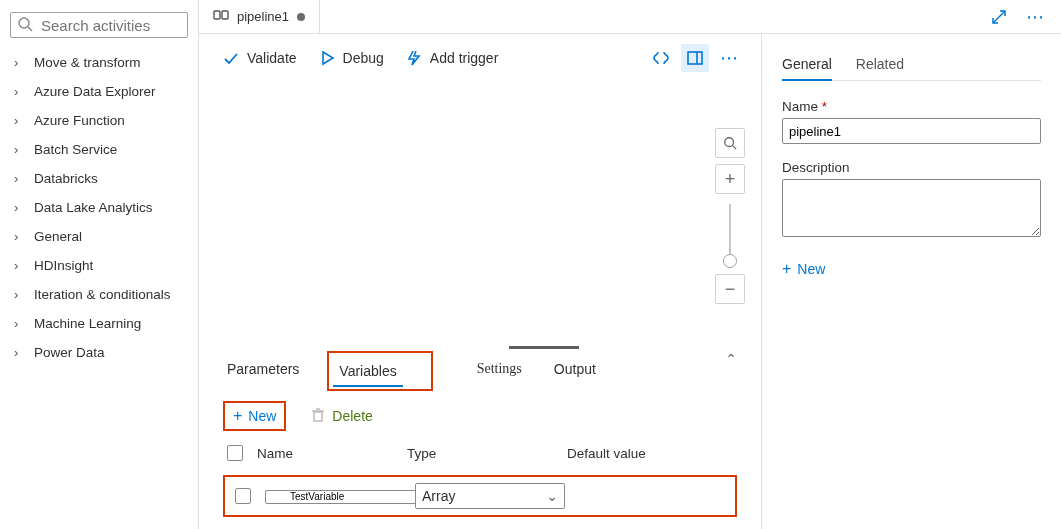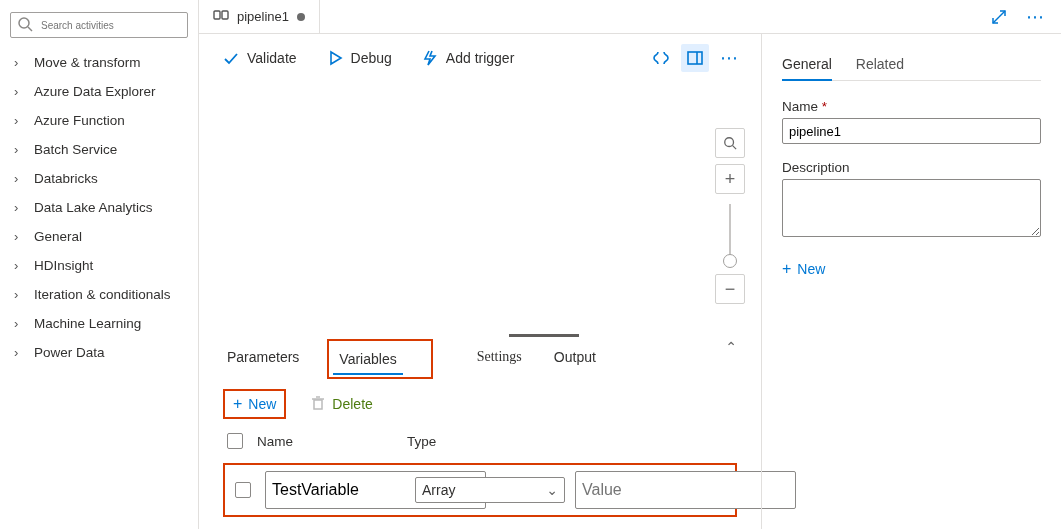--- a/index.html
+++ b/index.html
@@ -5,35 +5,35 @@
   * { box-sizing: border-box; }
   html, body { margin: 0; padding: 0; font-family: "Segoe UI", Arial, sans-serif; font-size: 13px; color: #323130; background: #fff; }
   .app { display: grid; grid-template-columns: 198px 1fr; width: 1061px; height: 529px; position: relative; }
 
   
   .sidebar { padding: 12px 10px 0 10px; }
   .sb-title-row { display: flex; align-items: center; justify-content: space-between; padding: 0 4px 6px 4px; }
   .sb-title { font-size: 18px; font-weight: 600; }
   .sb-title-icons { display: flex; gap: 6px; color: #666; font-size: 13px; }
   .search-wrap { display: flex; align-items: center; border: 1px solid #a19f9d; border-radius: 2px; height: 26px; padding: 0 6px; margin-bottom: 10px; }
-  .search-wrap input { border: none; outline: none; font-size: 10px; flex: 1; background: transparent; }
+  .search-wrap input { border: none; outline: none; font-size: 15px; flex: 1; background: transparent; }
   .search-icon { color: #8a8886; margin-right: 6px; }
   .cat { display: flex; align-items: center; gap: 8px; padding: 7px 4px; font-size: 13.5px; cursor: pointer; }
   .chev { color: #555; font-size: 13px; width: 12px; }
 
   
   .main { display: grid; grid-template-columns: 1fr 300px; grid-template-rows: auto 1fr; }
   .tabbar { grid-column: 1 / 3; height: 34px; display: flex; align-items: center; border-bottom: 1px solid #e1dfdd; border-left: 1px solid #e1dfdd; position: relative; }
   .tab { display: flex; align-items: center; gap: 8px; height: 34px; padding: 0 14px; border-right: 1px solid #e1dfdd; font-size: 13px; }
   .tab-dirty { width: 8px; height: 8px; border-radius: 50%; background: #6b6b6b; display: inline-block; }
   .tabbar-right { margin-left: auto; display: flex; align-items: center; gap: 8px; padding-right: 12px; color: #0078d4; }
   .flat-icon-btn { width: 28px; height: 28px; display: flex; align-items: center; justify-content: center; border-radius: 2px; cursor: pointer; }
 
   .centerwrap { border-left: 1px solid #e1dfdd; display: flex; flex-direction: column; min-width: 0; }
-  .toolbar { display: flex; align-items: center; gap: 30px; padding: 10px 18px 6px 24px; position: relative; justify-content: flex-end; }
+  .toolbar { display: flex; align-items: center; gap: 22px; padding: 10px 18px 6px 24px; position: relative; justify-content: flex-end; }
   .tbtn { display: flex; align-items: center; gap: 8px; color: #323130; cursor: pointer; font-size: 14px; }
   .tbtn svg { stroke: #0078d4; }
   .toolbar-right { margin-left: auto; display: flex; align-items: center; gap: 6px; }
   .toolbar-right .sq { width: 28px; height: 28px; display: flex; align-items: center; justify-content: center; border-radius: 2px; cursor: pointer; }
   .sq.active { background: #e1efff; }
 
   .canvas { flex: 1; position: relative; background: #fff; }
   .canvas-ctrls { position: absolute; right: 16px; top: 50px; display: flex; flex-direction: column; align-items: center; gap: 6px; }
   .cc-btn { width: 30px; height: 30px; border: 1px solid #d1d0ce; border-radius: 2px; display: flex; align-items: center; justify-content: center; color: #666; background: #fff; cursor: pointer; }
   .cc-track { width: 2px; height: 60px; background: #c8c6c4; position: relative; margin: 4px 0; }
@@ -50,21 +50,21 @@
   .act.del { color: #4d7c0f; }
   .trash svg { stroke: #bbb; }
 
   .redbox { border: 2px solid #d83b01; border-radius: 0px; }
 
   .tbl { padding: 0 24px 12px 24px; }
   .hdr { display: grid; grid-template-columns: 34px 150px 160px 160px; align-items: center; font-size: 13.5px; padding: 6px 0 14px 0; }
   .rowwrap { padding: 6px; }
   .row { display: grid; grid-template-columns: 34px 150px 160px 160px; align-items: center; gap: 0; }
   .cbx { width: 16px; height: 16px; border: 1px solid #8a8886; border-radius: 2px; margin-left: 4px; background: #fff; cursor: pointer; }
-  .inp { height: 38px; border: 1px solid #8a8886; border-radius: 2px; padding: 0 6px; font-size: 16px; margin-right: 10px; background: #fff; }
+  .inp { height: 14px; border: 1px solid #8a8886; border-radius: 2px; padding: 0 24px; font-size: 10px; margin-right: 10px; background: #fff; }
   .sel { height: 26px; border: 1px solid #8a8886; border-radius: 2px; padding: 0 6px; font-size: 14px; margin-right: 10px; display: flex; align-items: center; justify-content: space-between; background: #fff; cursor: pointer; }
 
   
   .props { border-left: 1px solid #e1dfdd; padding: 22px 20px 0 20px; }
   .props h3 { margin: 0 0 14px 0; font-size: 16px; font-weight: 600; }
   .ptabs { display: flex; gap: 24px; border-bottom: 1px solid #e1dfdd; margin-bottom: 18px; }
   .ptab { padding-bottom: 8px; font-size: 14px; color: #555; cursor: pointer; position: relative; }
   .ptab.active { color: #323130; }
   .ptab.active::after { content: ""; position: absolute; left: 0; right: 0; bottom: -1px; height: 2px; background: #0078d4; }
   .field-label { font-size: 13.5px; margin-bottom: 4px; }
@@ -252,34 +252,34 @@
         </span>
       </div>
 
       <div class="tbl">
         <div class="hdr">
           <div>
               <div class="cbx"></div>
             </div>
           <div>Name</div>
           <div>Type</div>
+          <div>Default value</div>
         </div>
         <div class="redbox rowwrap">
           <div class="row">
             <div>
                 <div class="cbx"></div>
               </div>
             <div><input class="inp" value="TestVariable" style=""></div>
             <div>
               <div class="sel">
                 <span>Array</span>
                 <span style="color:#666">⌄</span>
               </div>
             </div>
-            <div><input class="inp" placeholder="Value" style=""></div>
           </div>
         </div>
       </div>
     </div>
 
     <aside class="props">
       <div class="ptabs">
         <div class="ptab active"><span>General</span></div>
         <div class="ptab"><span>Related</span></div>
       </div>

